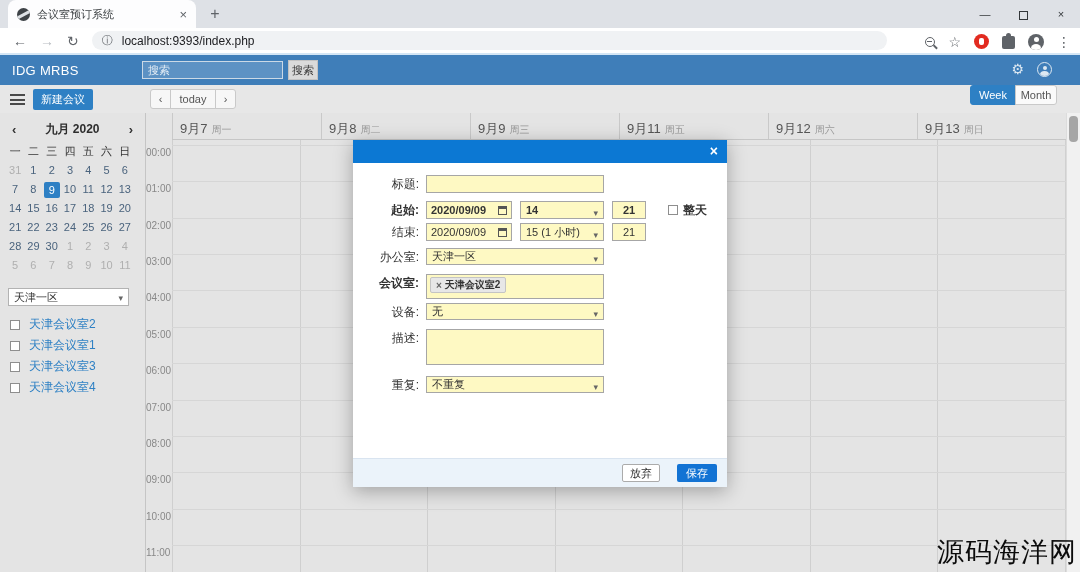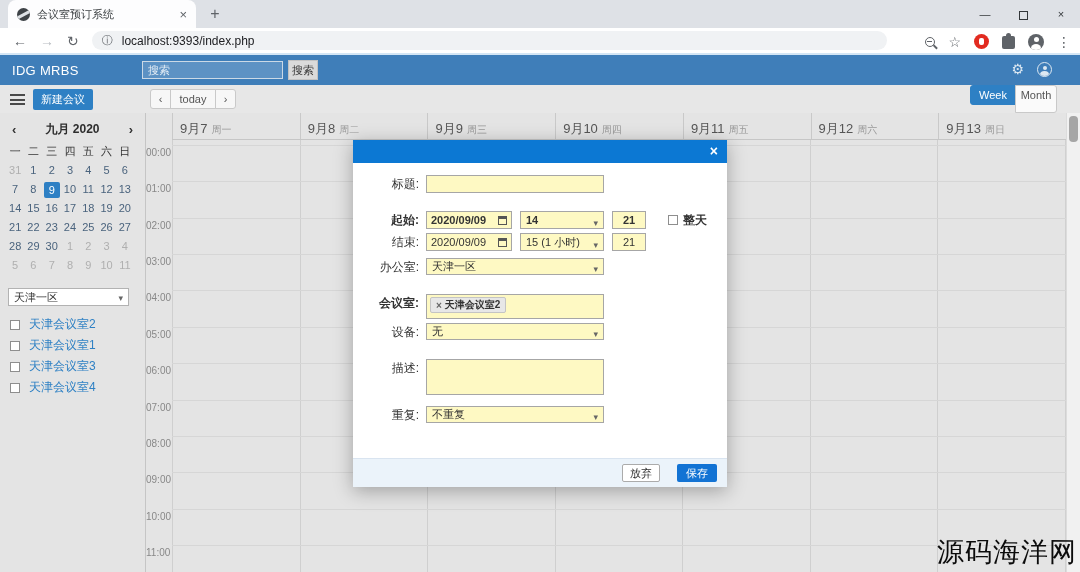--- a/index.html
+++ b/index.html
@@ -63,21 +63,21 @@
                  color:#fff; font-size:11px; line-height:21px; border-radius:2px; }
   .today-group { position:absolute; left:150px; top:4px; display:flex; }
   .tg-btn { height:20px; background:#F7F7F7; border:1px solid #C9C9C9; color:#555; font-size:11px;
             text-align:center; line-height:18px; margin-left:-1px; }
   .tg-prev { width:21px; border-radius:3px 0 0 3px; margin-left:0; }
   .tg-today { width:46px; }
   .tg-next { width:21px; border-radius:0 3px 3px 0; }
   .view-group { position:absolute; right:23px; top:0; display:flex; }
   .vw-week { width:46px; height:20px; background:#2E80C4; border:1px solid #2E80C4; color:#fff;
              font-size:11px; text-align:center; line-height:18px; border-radius:3px 0 0 3px; }
-  .vw-month { width:42px; height:28px; background:#FAFAFA; border:1px solid #C9C9C9; color:#555;
+  .vw-month { width:42px; height:20px; background:#FAFAFA; border:1px solid #C9C9C9; color:#555;
               font-size:11px; text-align:center; line-height:18px; border-radius:0 3px 3px 0; margin-left:-1px; }
 
   
   .sidebar { position:absolute; top:113px; left:0; bottom:0; width:146px; border-right:1px solid #C5C5C5; }
   .mc-head { position:absolute; top:9px; left:10px; right:10px; height:15px; }
   .mc-arrow { position:absolute; top:0; font-size:13px; font-weight:bold; color:#333; line-height:15px; }
   .mc-arrow.prev { left:2px; } .mc-arrow.next { right:2px; }
   .mc-title { text-align:center; font-size:12px; font-weight:bold; color:#2E2E2E; line-height:15px; }
   .mc-grid { position:absolute; top:29px; left:6px; width:128px; display:grid;
              grid-template-columns:repeat(7,1fr); grid-auto-rows:19px; }
@@ -127,21 +127,21 @@
   .hour-sel { width:84px; height:18px; margin-left:8px; }
   .min-input { width:34px; height:18px; text-align:center; line-height:16px; margin-left:8px; }
   .allday { margin-left:22px; display:flex; align-items:center; height:18px; }
   .allday-label { font-size:12px; color:#333; margin-left:5px; }
   .wide-sel { width:178px; height:17px; line-height:15px; }
   .room-box { width:178px; height:25px; border:1px solid #A6A6A6; padding:2px 3px; }
   .tag { display:inline-flex; align-items:center; background:#E7E7E7; border:1px solid #C4C4C4;
          border-radius:2px; font-size:10px; color:#333; padding:1px 5px; height:16px; }
   .tag-x { color:#666; margin-right:3px; }
   .desc-area { width:178px; height:36px; resize:none; outline:none; font-family:inherit; }
-  .mb6 { margin-bottom:18px; } .mb4 { margin-bottom:4px;font-weight:bold; } .mb7 { margin-bottom:7px; } .mb11 { margin-bottom:11px; }
+  .mb6 { margin-bottom:8px; } .mb4 { margin-bottom:4px;font-weight:bold; } .mb7 { margin-bottom:7px; } .mb11 { margin-bottom:11px; }
   .dlg-foot { position:absolute; left:0; right:0; bottom:0; height:29px; background:#EBF3FA;
               border-top:1px solid #D9E4F0; display:flex; align-items:center; justify-content:flex-end; }
   .btn-discard { width:38px; height:18px; background:#fff; border:1px solid #ABABAB; border-radius:2px;
                  font-size:11px; color:#333; line-height:16px; text-align:center; margin-right:17px; }
   .btn-save { width:40px; height:18px; background:#1273D4; border-radius:2px; font-size:11px; color:#fff;
               line-height:18px; text-align:center; margin-right:10px; }
 
   
   .watermark { position:absolute; right:3px; bottom:6px; text-align:center; color:#0B0B0B; z-index:60; line-height:1; }
   .wm1 { font-size:27px; letter-spacing:1px; }
@@ -288,21 +288,20 @@
         <div class="room-label">天津会议室4</div>
       </div>
     </div>
 </div>
 
 <div class="main">
   <div class="day-headers">
       <div class="day-header"><span class="dh-date">9月7</span><span class="dh-dow">周一</span></div>
       <div class="day-header"><span class="dh-date">9月8</span><span class="dh-dow">周二</span></div>
       <div class="day-header"><span class="dh-date">9月9</span><span class="dh-dow">周三</span></div>
-      <div class="day-header"><span class="dh-date">9月10</span><span class="dh-dow">周四</span></div>
       <div class="day-header"><span class="dh-date">9月11</span><span class="dh-dow">周五</span></div>
       <div class="day-header"><span class="dh-date">9月12</span><span class="dh-dow">周六</span></div>
       <div class="day-header"><span class="dh-date">9月13</span><span class="dh-dow">周日</span></div>
     </div>
   <div class="day-columns">
       <div class="day-col"></div>
       <div class="day-col"></div>
       <div class="day-col"></div>
       <div class="day-col"></div>
       <div class="day-col"></div>

